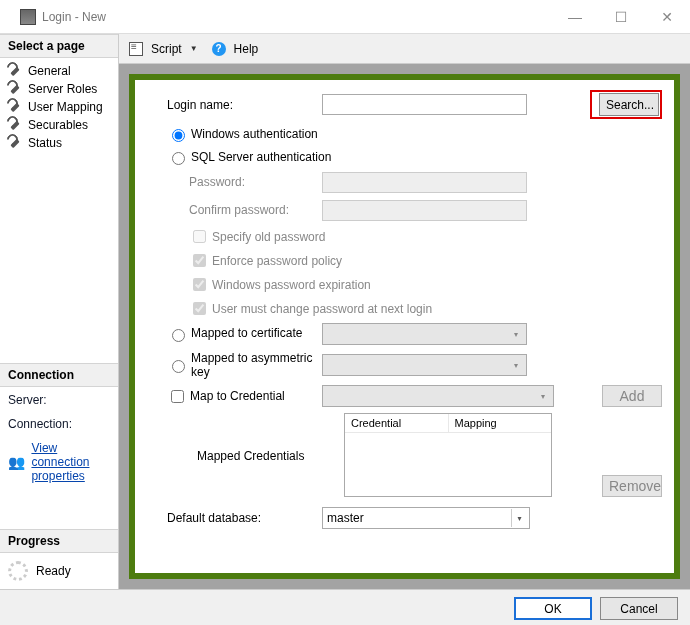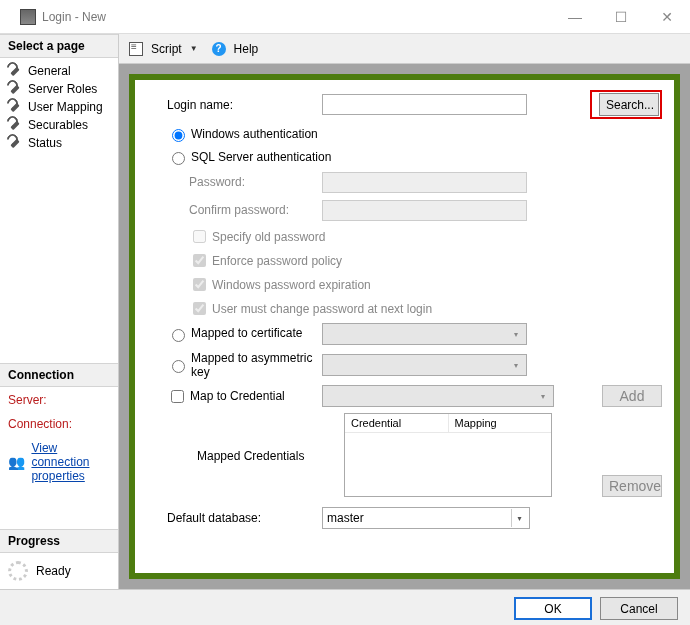--- a/index.html
+++ b/index.html
@@ -74,21 +74,21 @@
     .wrench::after{
       content:""; position:absolute;
       width:7px; height:7px; border:2px solid #555;
       border-radius:50%;
       border-bottom-color:transparent;
       top:-2px; left:-1px;
       transform:rotate(45deg);
     }
     .sidebar-flex { flex:1; }
     .conn-body { padding:6px 8px; display:flex; flex-direction:column; gap:10px; }
-    .conn-label { color:#b91c1c; }
+    .conn-label { color:#0f172a; }
     .conn-link {
       color:#0645AD; text-decoration:underline; cursor:pointer;
     }
     .conn-row { display:flex; align-items:center; gap:6px; }
     .persons-icon { font-size:14px; color:#333; }
     .progress-body { padding:8px; display:flex; align-items:center; gap:8px; }
     .spinner {
       width:20px; height:20px;
       border:3px dotted #ccc;
       border-radius:50%;

